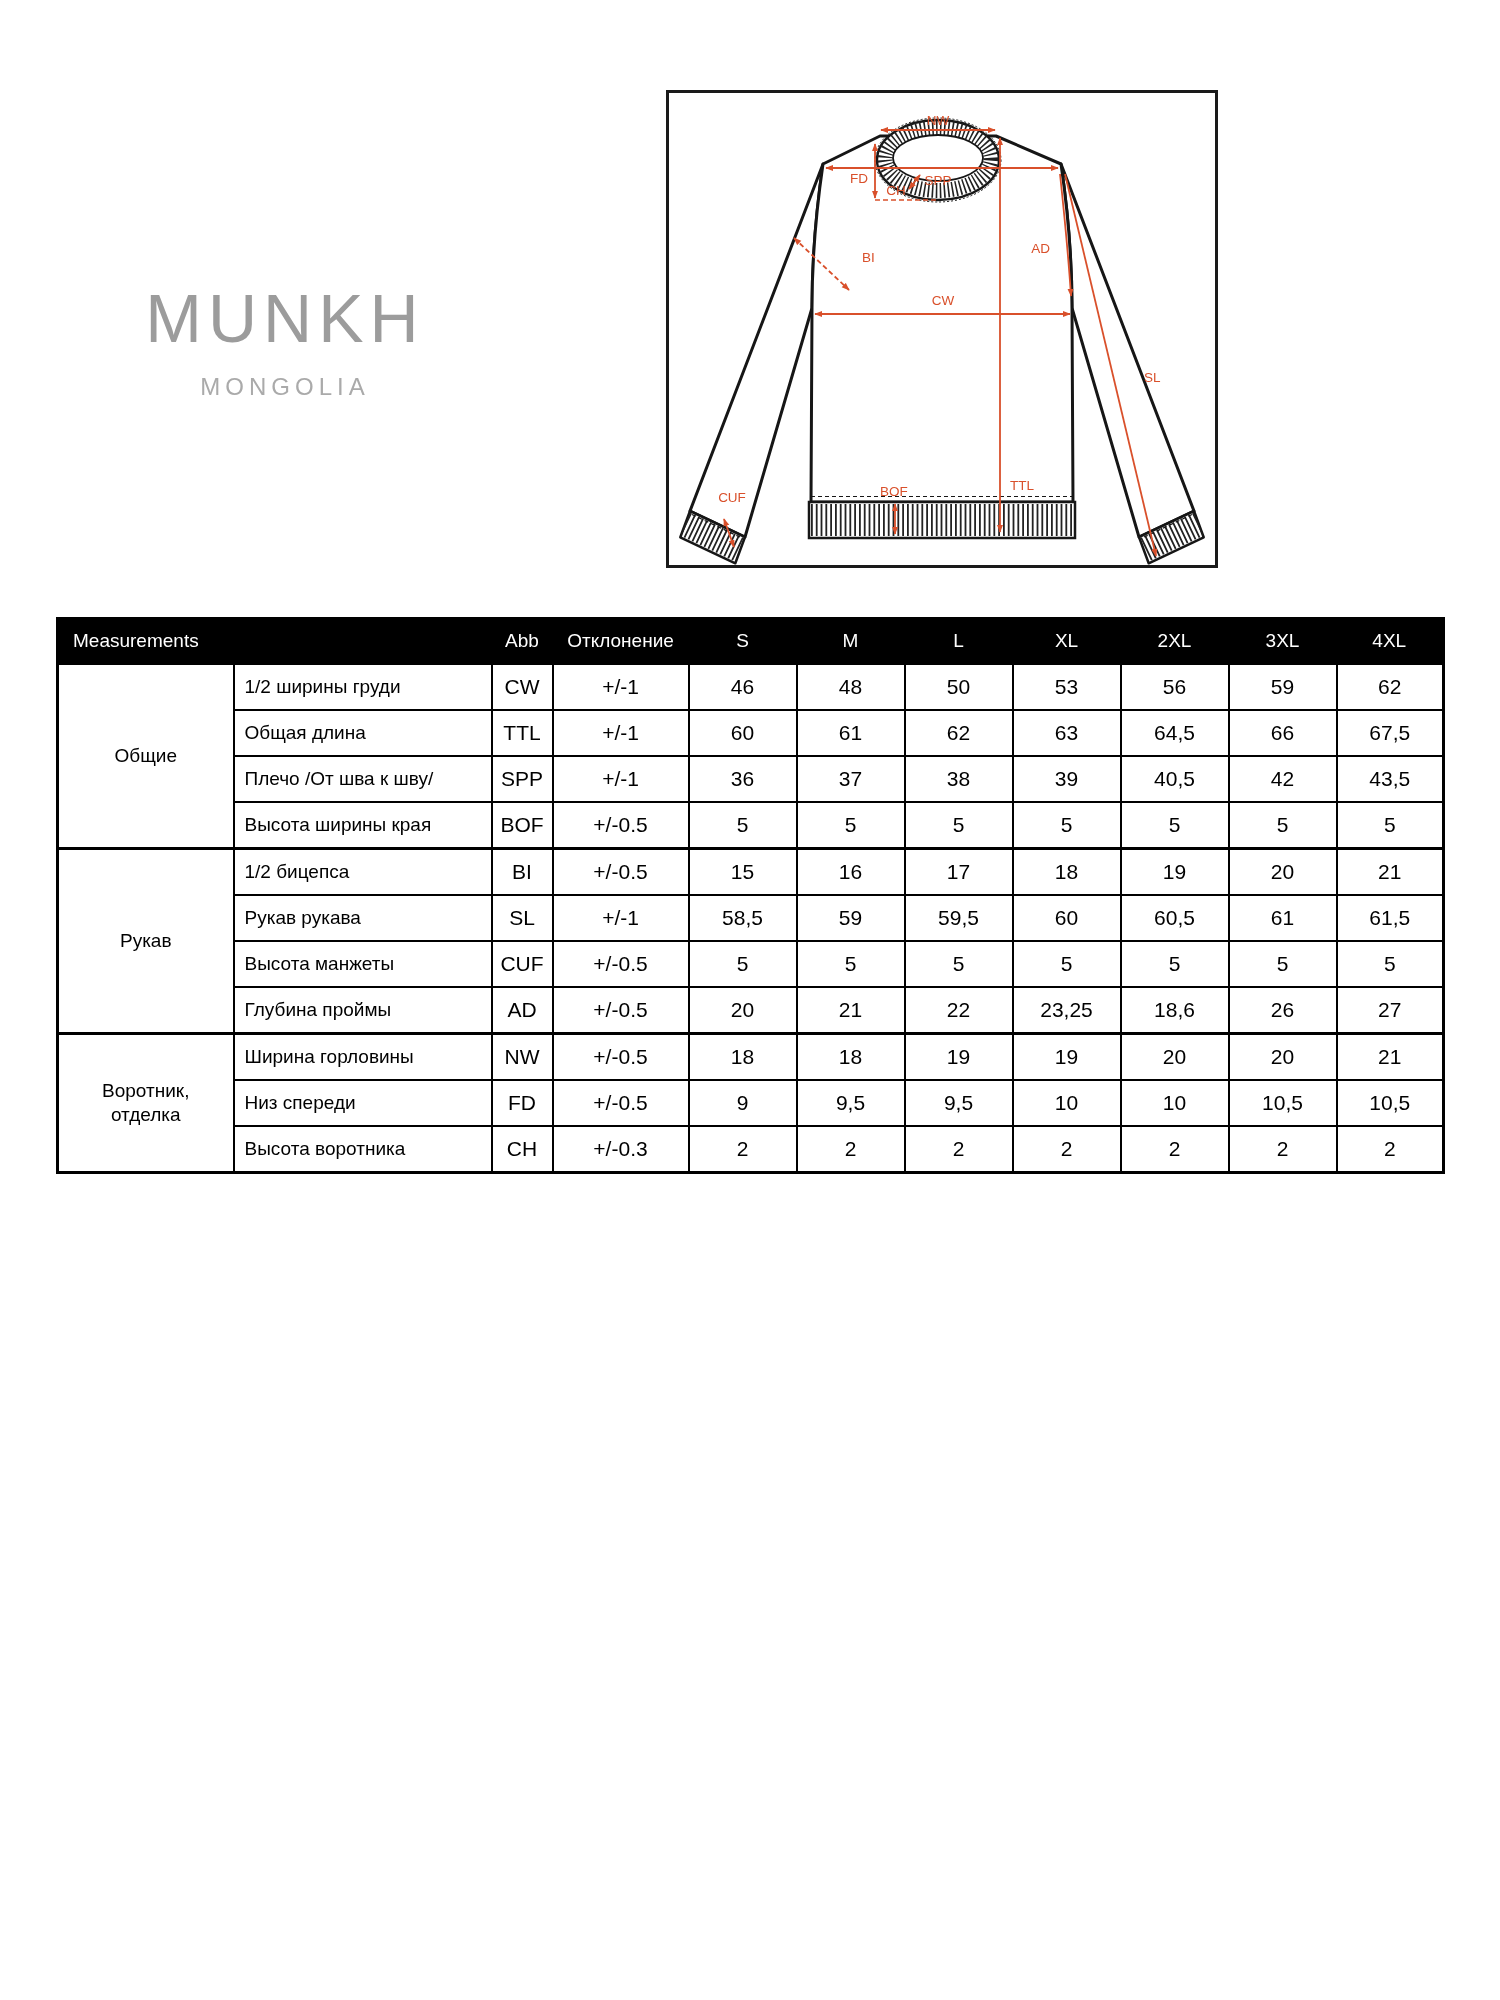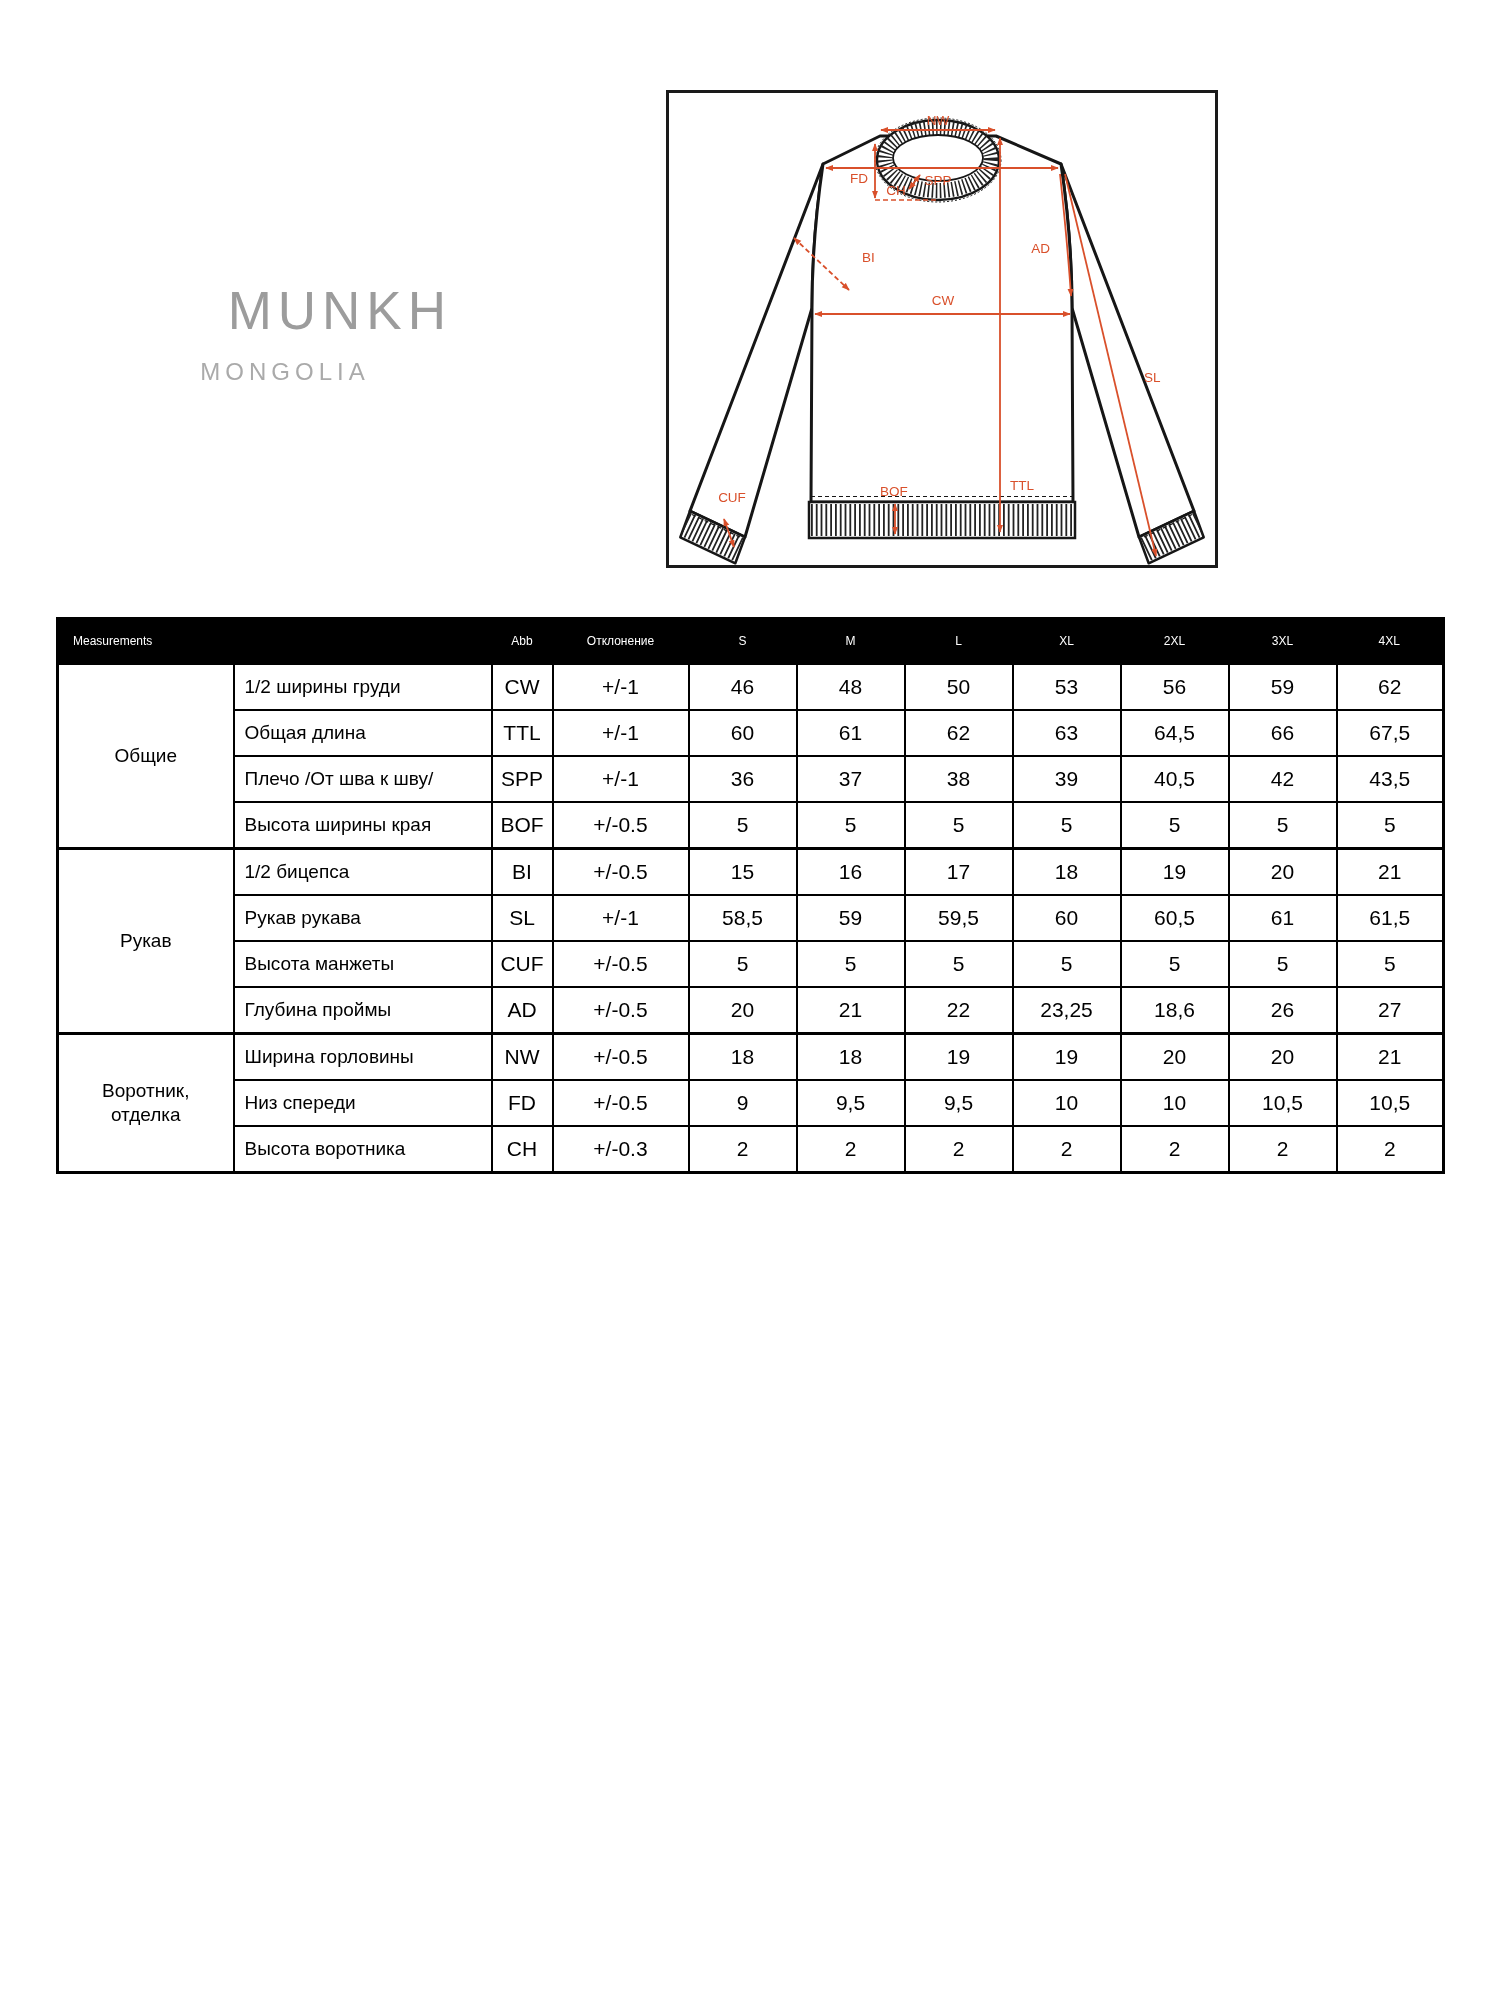--- a/index.html
+++ b/index.html
@@ -3,38 +3,38 @@
 <meta charset="utf-8">
 <style>
   html,body{margin:0;padding:0;}
   body{
     width:1500px;height:2000px;position:relative;background:#ffffff;
     font-family:"Liberation Sans", sans-serif;color:#000;
   }
   
   .logo{position:absolute;left:118px;top:284px;width:334px;text-align:center;}
   .logo .name{
-    font-size:53px;line-height:1;color:#9c9c9c;letter-spacing:6px;
-    font-weight:400;white-space:nowrap;text-align:right;
+    font-size:68px;line-height:1;color:#9c9c9c;letter-spacing:6px;
+    font-weight:400;white-space:nowrap;
   }
   .logo .subtitle{
     margin-top:23px;font-size:24px;line-height:1;color:#aaaaaa;letter-spacing:5px;
     font-weight:400;white-space:nowrap;
   }
   
   .diagram{position:absolute;left:666px;top:90px;width:552px;height:478px;}
   .diagram svg{display:block;}
   
   .size-table-wrap{position:absolute;left:56px;top:617px;width:1386px;}
   table.size-table{
     width:1386px;border-collapse:collapse;table-layout:fixed;
     border:3px solid #000;
   }
   table.size-table th{
-    background:#000;color:#fff;font-weight:400;font-size:12px;
+    background:#000;color:#fff;font-weight:400;font-size:19px;
     height:42px;padding:0;border:none;text-align:center;
   }
   table.size-table th.th-meas{text-align:left;padding-left:14px;}
   table.size-table td{
     border:2px solid #000;height:44px;padding:0 6px;
     font-size:21px;text-align:center;vertical-align:middle;background:#fff;
   }
   table.size-table td.name-cell{text-align:left;padding-left:10px;font-size:19px;}
   table.size-table td.group-cell{font-size:19px;padding:0 18px;line-height:1.25;}
   table.size-table tr.grp-first td{border-top:3px solid #000;}

